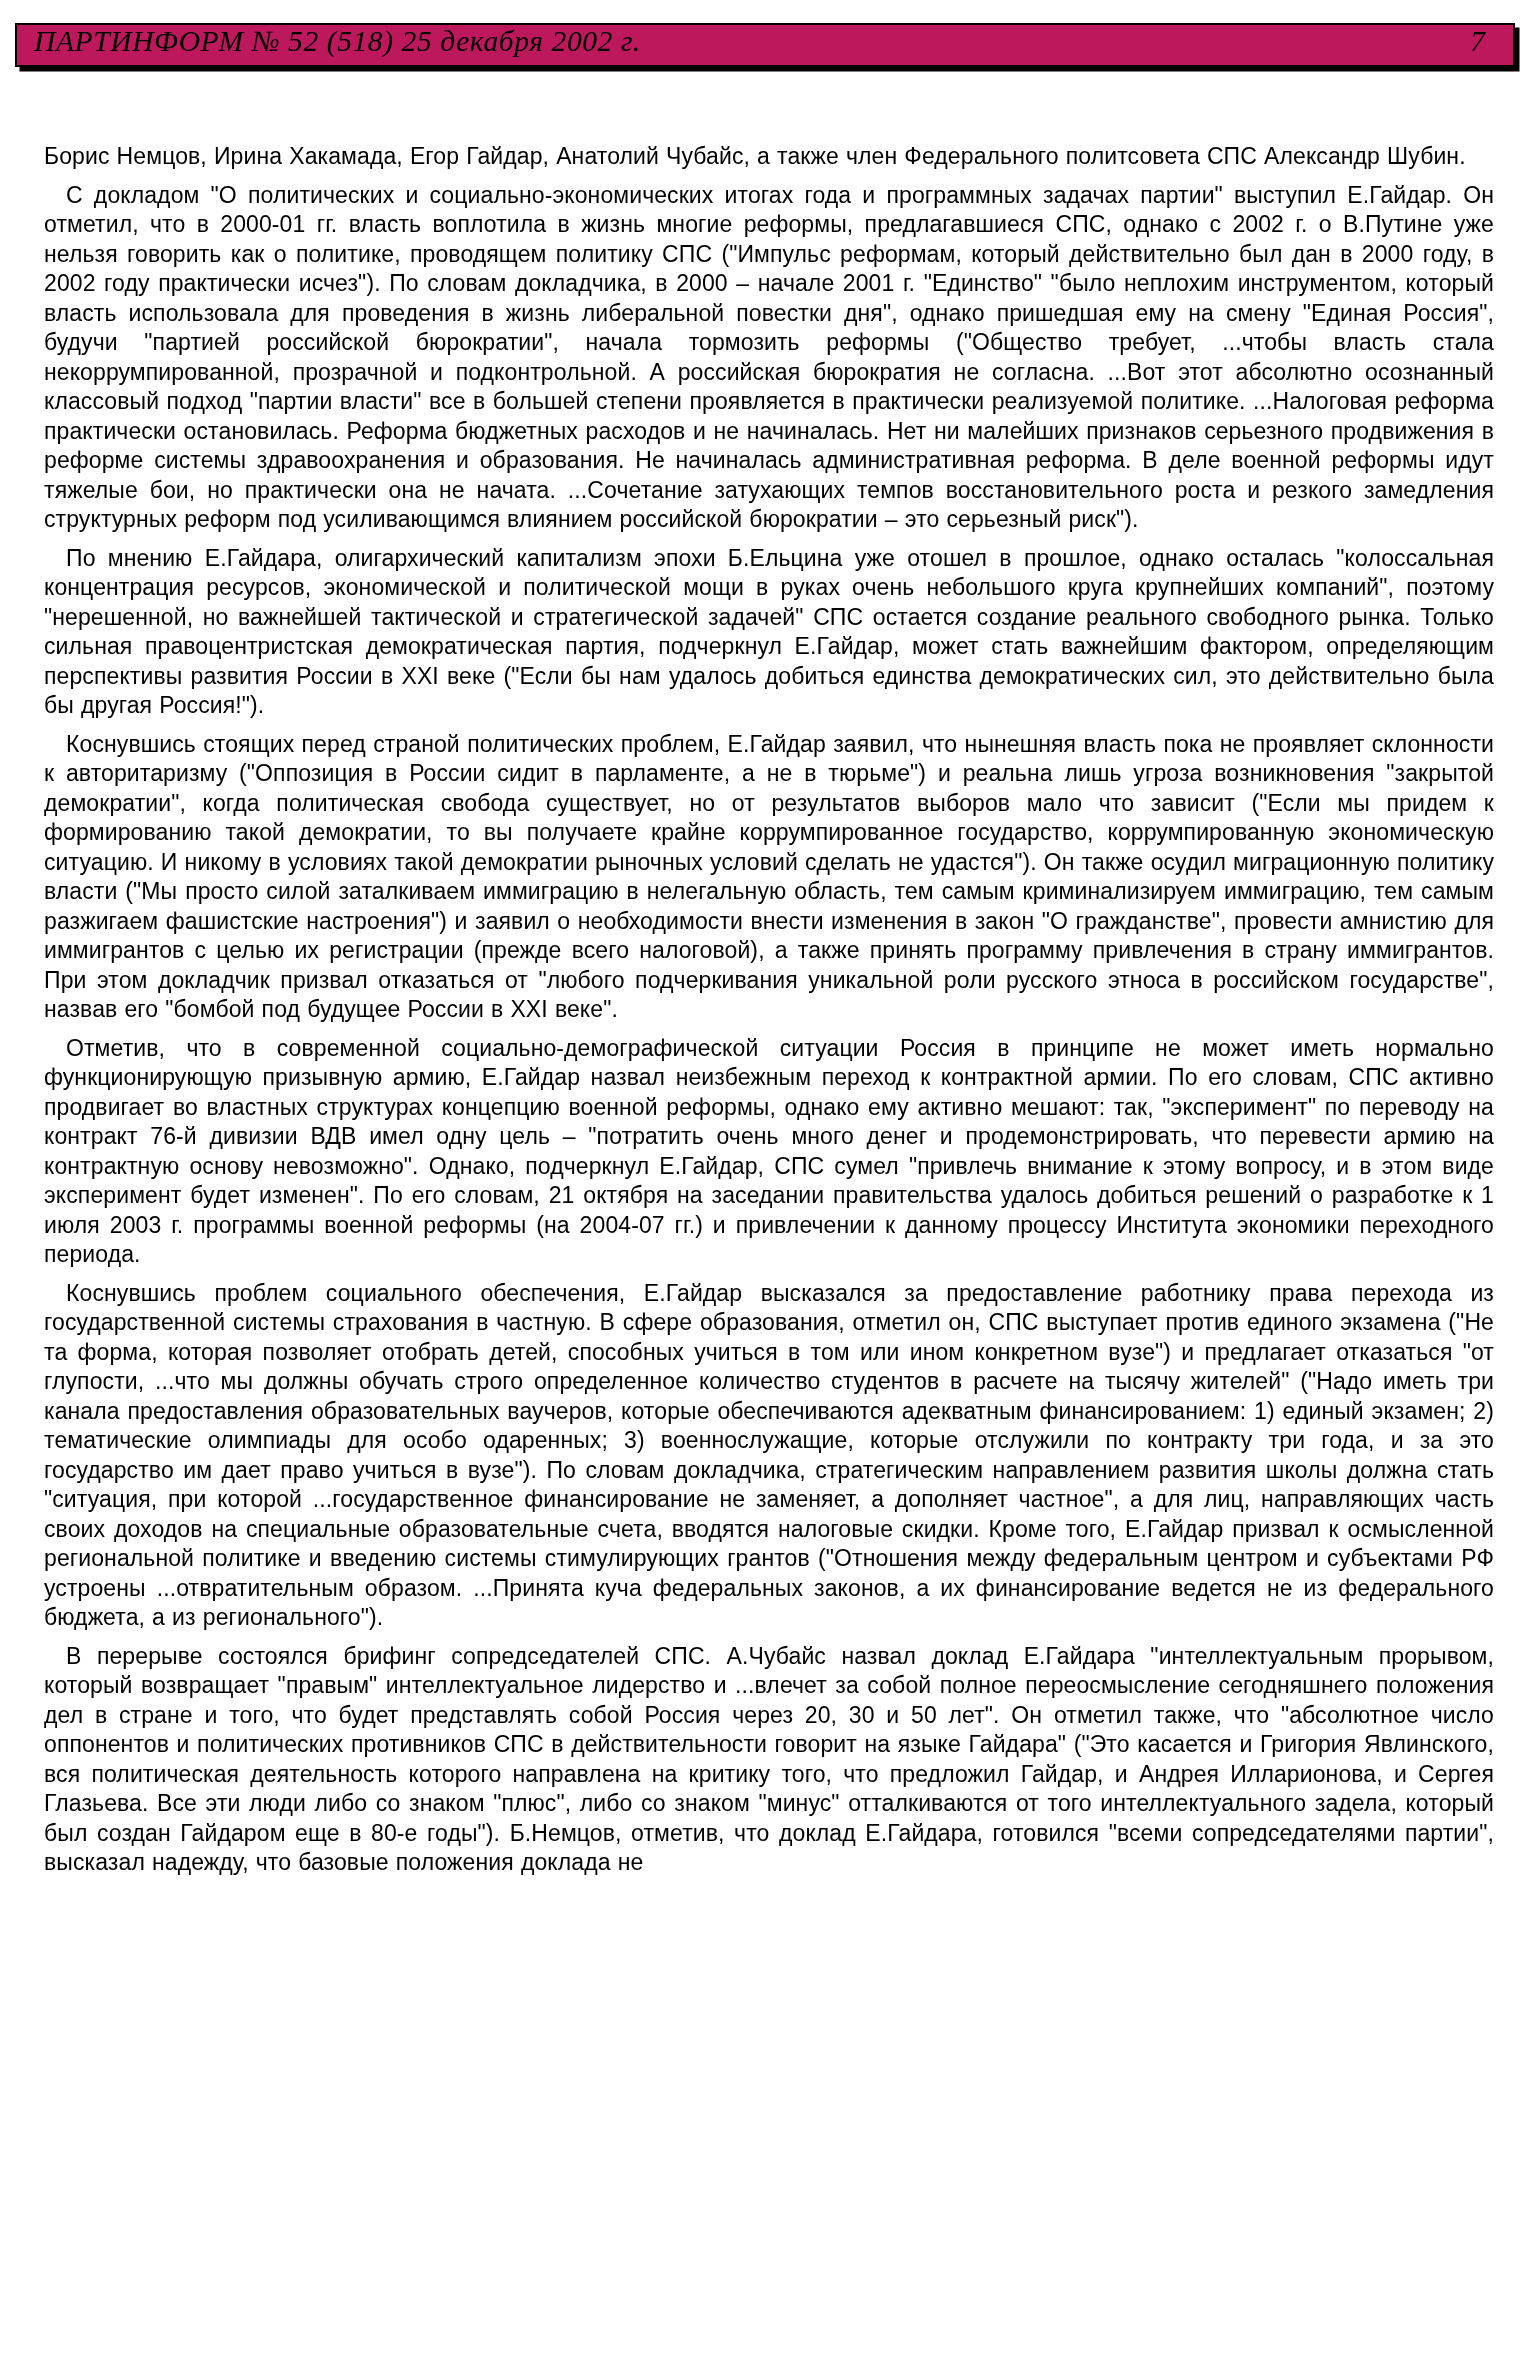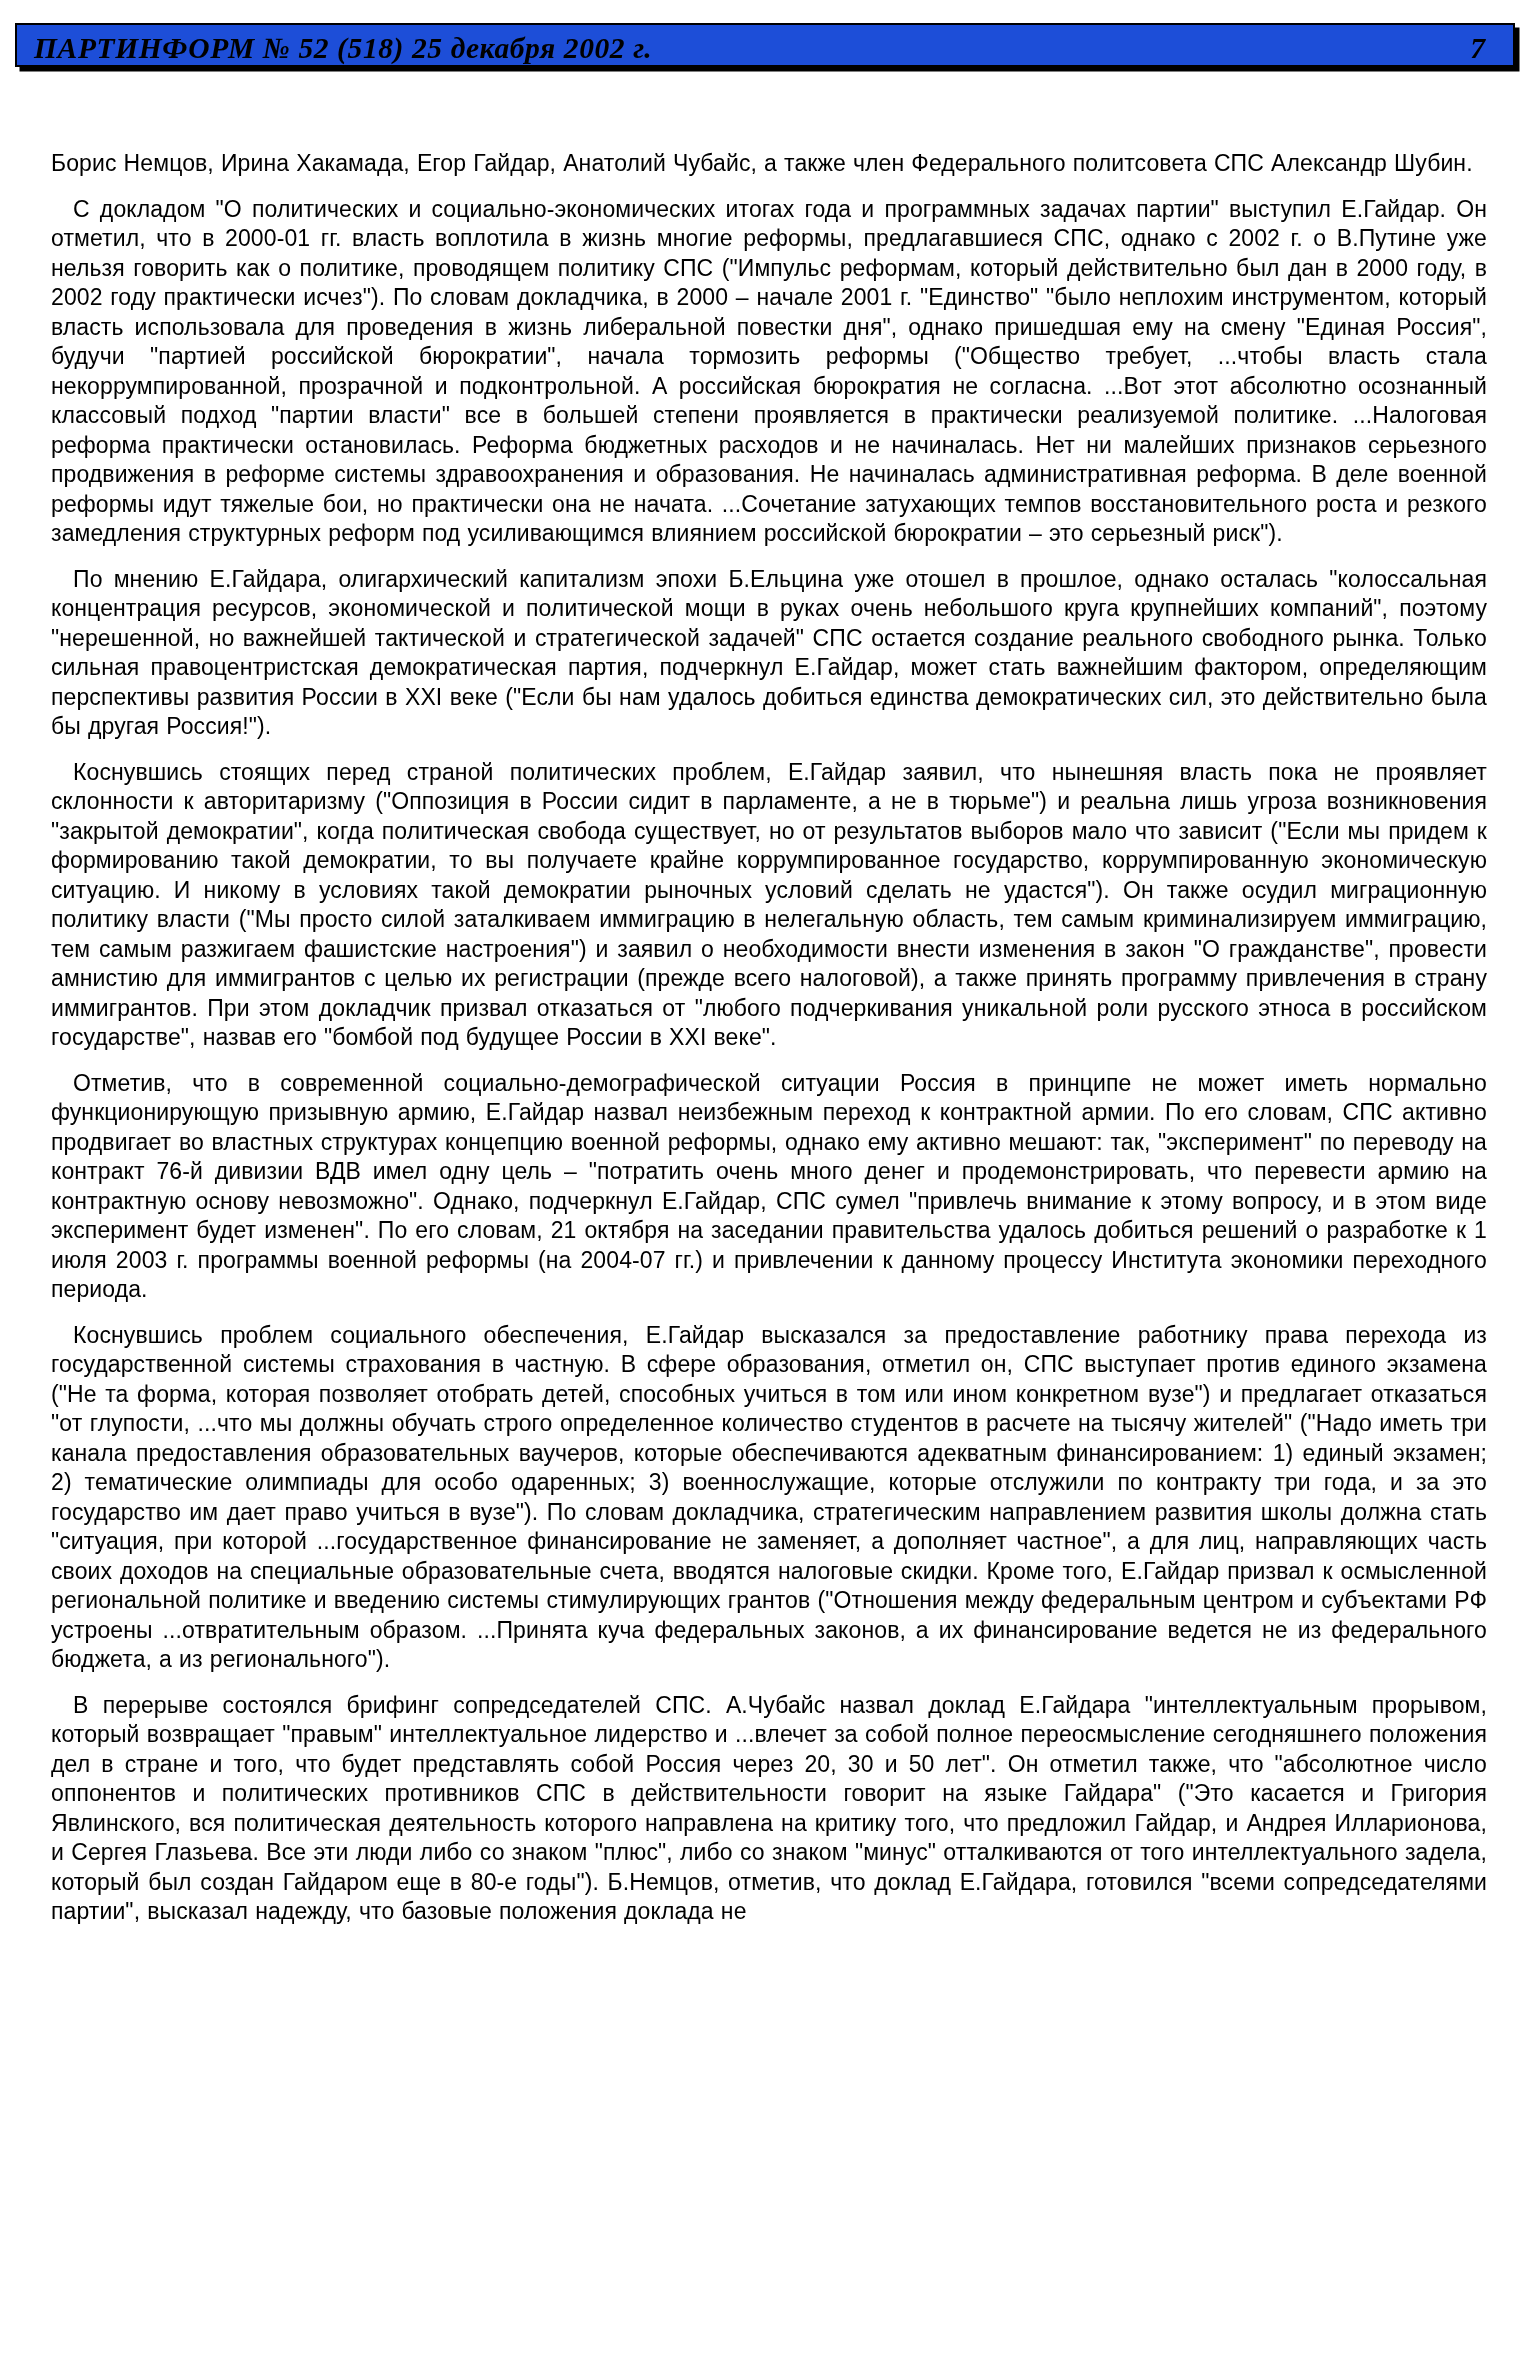--- a/index.html
+++ b/index.html
@@ -17,27 +17,26 @@
     font-family: "Liberation Sans", "DejaVu Sans", sans-serif;
   }
   .header-box {
     position: absolute;
     top: 23px;
     left: 15.4px;
     right: 22px;
     height: 40px;
     border: 2.6px solid #000000;
     box-shadow: 4.5px 4.5px 0 #000000;
-    background: #1d4ed8;
+    background: #be185d;
     display: flex;
-    align-items: flex-end;
+    align-items: flex-start;
     justify-content: space-between;
     padding: 0 28px 0 16.7px;
     box-sizing: content-box;
-    font-weight: bold;
   }
   .header-title {
     font-family: "Liberation Serif", "DejaVu Serif", serif;
     font-style: italic;
     font-size: 29.5px;
     letter-spacing: 0.6px;
     white-space: nowrap;
   }
   .header-page {
     font-family: "Liberation Serif", "DejaVu Serif", serif;
@@ -49,21 +48,21 @@
     top: 133px;
     left: 35px;
     width: 1468px;
     font-size: 23px;
     line-height: 29.5px;
     text-align: justify;
     letter-spacing: 0.1px;
     word-spacing: 0.6px;
   }
   .article p {
-    margin: 16px;
+    margin: 9px;
     padding: 0;
   }
   .article p.indent {
     text-indent: 22px;
   }
 </style>
 </head>
 <body>
 
 <div class="page">

